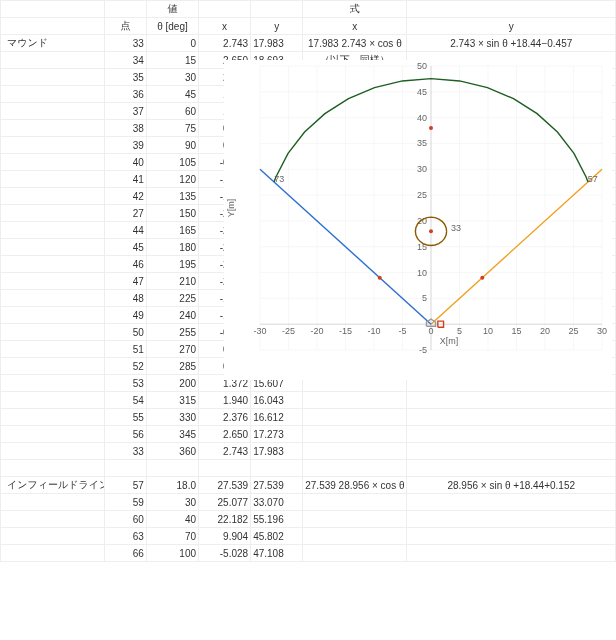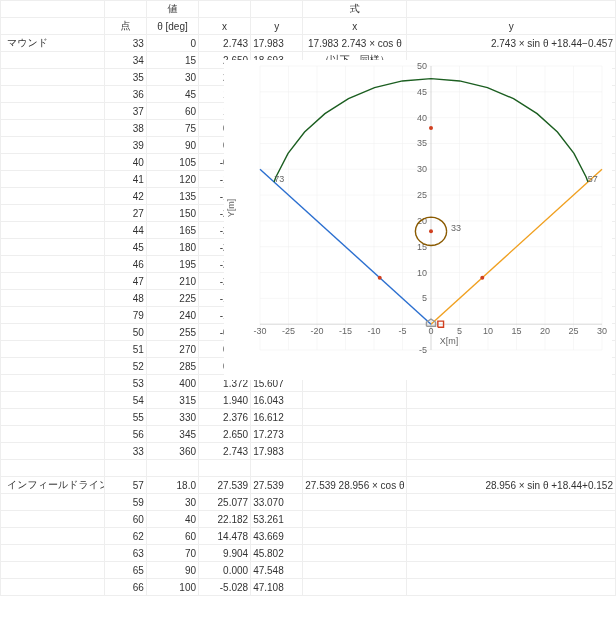--- a/index.html
+++ b/index.html
@@ -4,21 +4,21 @@
 <style>
   body { margin:0; font-family:"Helvetica Neue",Arial,sans-serif; font-size:10px; color:#333; background:#fff; width:616px; }
   table { border-collapse:collapse; width:100%; table-layout:fixed; }
   td, th { border:1px solid #eee; padding:1px 2px; height:17px; box-sizing:border-box; overflow:hidden; white-space:nowrap; }
   .col-a { width:100px;padding-left:6px; }
   .col-b { width:40px; text-align:right; }
   .col-c { width:50px; text-align:right; }
   .col-d { width:50px; text-align:right; }
   .col-e { width:50px; text-align:left; }
   .col-f { width:100px; text-align:center; }
-  .col-g { width:200px; text-align:right; }
+  .col-g { width:200px; text-align:center; }
   .hdr { text-align:center; }
   .chart-wrap { position:absolute; left:224px; top:60px; width:388px; height:320px; background:#fff; border:0; }
   svg { display:block; }
   .axis-line { stroke:#bbb; stroke-width:0.5; }
   .grid-line { stroke:#eee; stroke-width:0.5; }
   .tick-text { font-size:9px; fill:#666; }
   .axis-title { font-size:9px; fill:#666; }
 </style>
 </head>
 <body>
@@ -192,21 +192,21 @@
           <td class="col-a"></td>
           <td class="col-b">48</td>
           <td class="col-c">225</td>
           <td class="col-d">-1.940</td>
           <td class="col-e">16.043</td>
           <td class="col-f"></td>
           <td class="col-g"></td>
         </tr>
         <tr>
           <td class="col-a"></td>
-          <td class="col-b">79</td>
+          <td class="col-b">49</td>
           <td class="col-c">240</td>
           <td class="col-d">-1.372</td>
           <td class="col-e">15.607</td>
           <td class="col-f"></td>
           <td class="col-g"></td>
         </tr>
         <tr>
           <td class="col-a"></td>
           <td class="col-b">50</td>
           <td class="col-c">255</td>
@@ -229,21 +229,21 @@
           <td class="col-b">52</td>
           <td class="col-c">285</td>
           <td class="col-d">0.710</td>
           <td class="col-e">15.333</td>
           <td class="col-f"></td>
           <td class="col-g"></td>
         </tr>
         <tr>
           <td class="col-a"></td>
           <td class="col-b">53</td>
-          <td class="col-c">400</td>
+          <td class="col-c">200</td>
           <td class="col-d">1.372</td>
           <td class="col-e">15.607</td>
           <td class="col-f"></td>
           <td class="col-g"></td>
         </tr>
         <tr>
           <td class="col-a"></td>
           <td class="col-b">54</td>
           <td class="col-c">315</td>
           <td class="col-d">1.940</td>
@@ -303,48 +303,30 @@
           <td class="col-d">25.077</td>
           <td class="col-e">33.070</td>
           <td class="col-f"></td>
           <td class="col-g"></td>
         </tr>
         <tr>
           <td class="col-a"></td>
           <td class="col-b">60</td>
           <td class="col-c">40</td>
           <td class="col-d">22.182</td>
-          <td class="col-e">53.261</td>
-          <td class="col-f"></td>
-          <td class="col-g"></td>
-        </tr>
-        <tr>
-          <td class="col-a"></td>
-          <td class="col-b">62</td>
-          <td class="col-c">60</td>
-          <td class="col-d">14.478</td>
-          <td class="col-e">43.669</td>
+          <td class="col-e">55.196</td>
           <td class="col-f"></td>
           <td class="col-g"></td>
         </tr>
         <tr>
           <td class="col-a"></td>
           <td class="col-b">63</td>
           <td class="col-c">70</td>
           <td class="col-d">9.904</td>
           <td class="col-e">45.802</td>
-          <td class="col-f"></td>
-          <td class="col-g"></td>
-        </tr>
-        <tr>
-          <td class="col-a"></td>
-          <td class="col-b">65</td>
-          <td class="col-c">90</td>
-          <td class="col-d">0.000</td>
-          <td class="col-e">47.548</td>
           <td class="col-f"></td>
           <td class="col-g"></td>
         </tr>
         <tr>
           <td class="col-a"></td>
           <td class="col-b">66</td>
           <td class="col-c">100</td>
           <td class="col-d">-5.028</td>
           <td class="col-e">47.108</td>
           <td class="col-f"></td>

